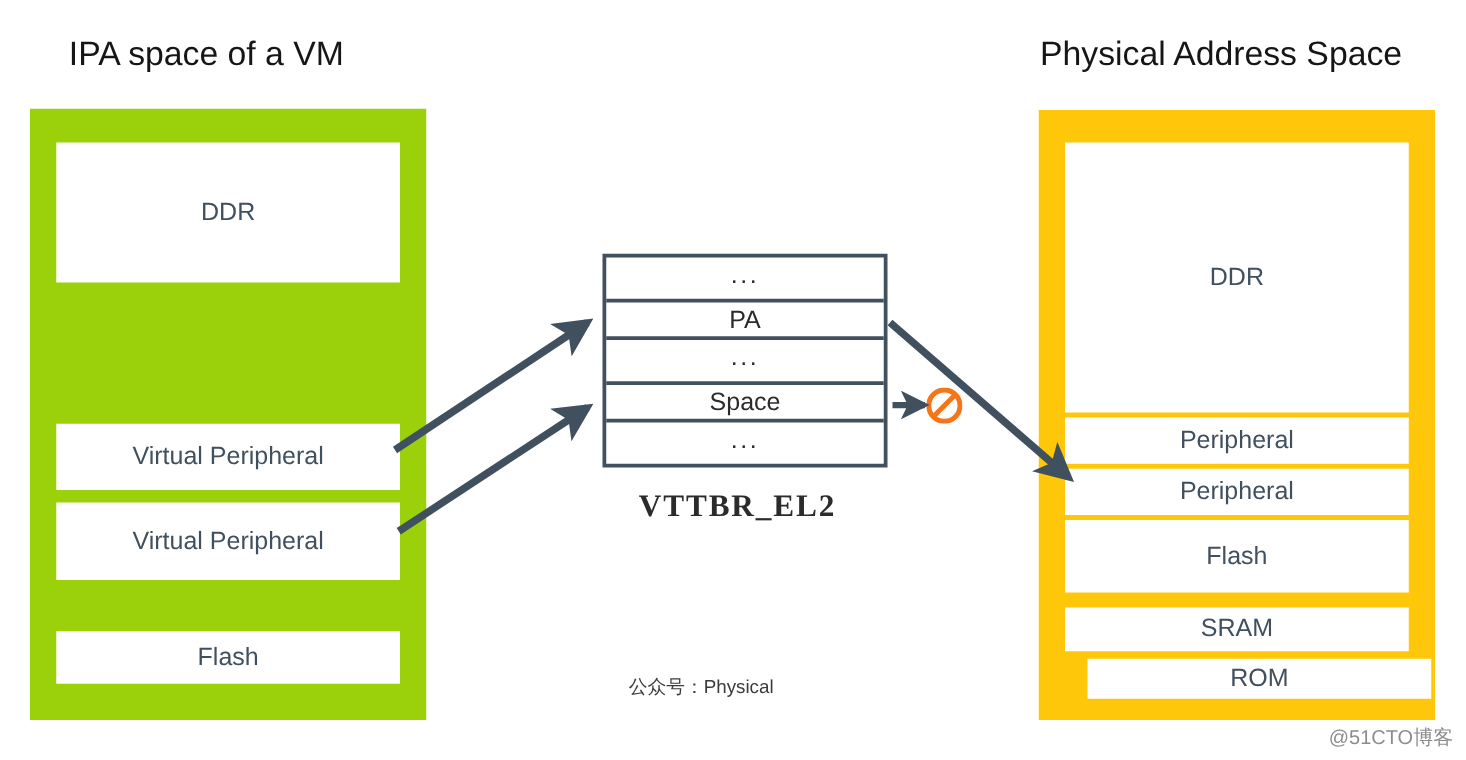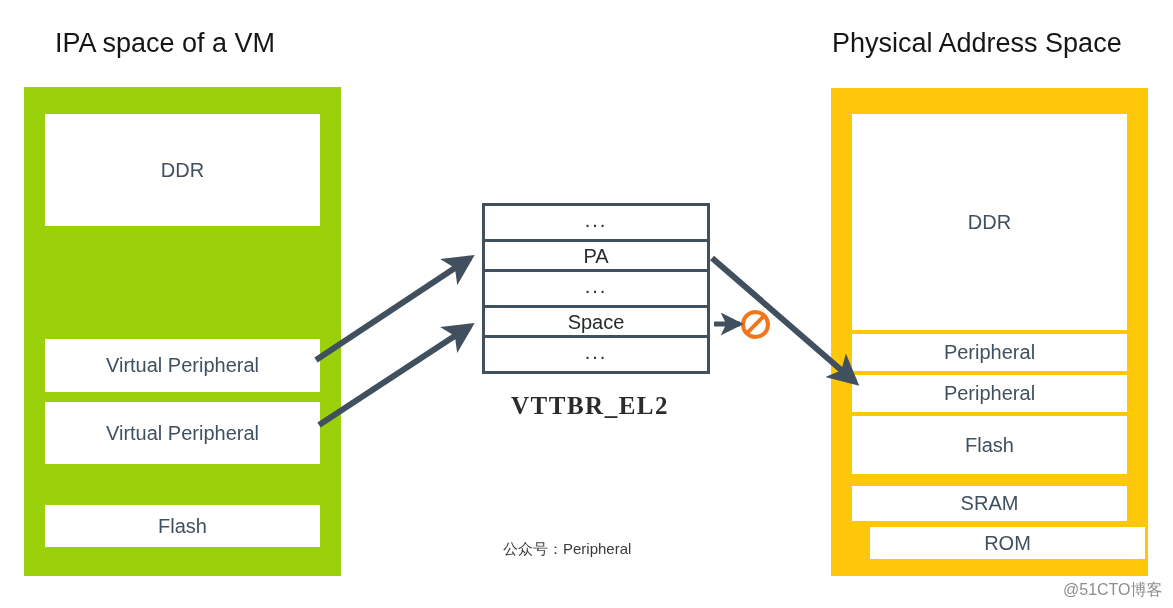--- a/index.html
+++ b/index.html
@@ -207,16 +207,16 @@
 
     <line x1="316" y1="360" x2="470" y2="258" stroke="#41505E" stroke-width="6" marker-end="url(#head)"></line>
 
     <line x1="319" y1="425" x2="470" y2="326" stroke="#41505E" stroke-width="6" marker-end="url(#head)"></line>
 
     <line x1="712" y1="258" x2="855" y2="382" stroke="#41505E" stroke-width="6" marker-end="url(#head)"></line>
 
     <line x1="714" y1="324" x2="740" y2="324" stroke="#41505E" stroke-width="5" marker-end="url(#head-sm)"></line>
   </svg>
 
-  <div id="wm-center">公众号：Peripheral</div>
+  <div id="wm-center">公众号：Physical</div>
   <div id="wm-corner">@51CTO博客</div>
 
 </div>
 
 </body></html>

